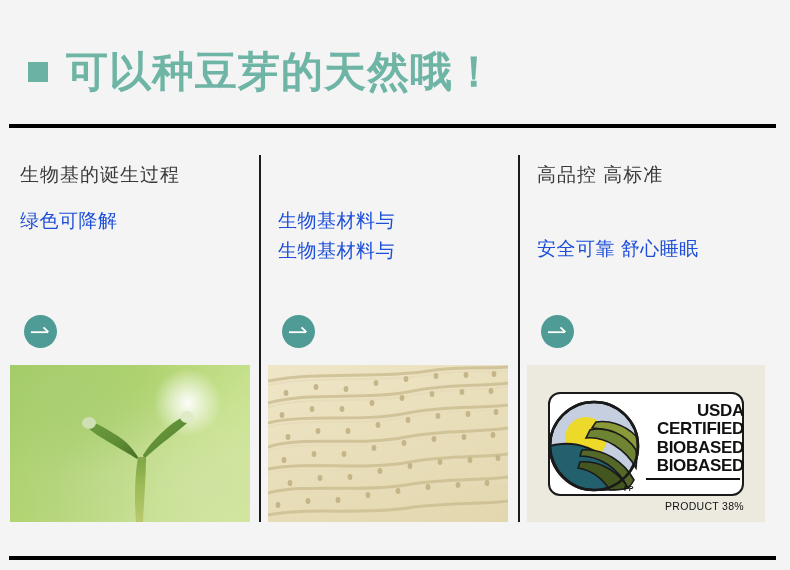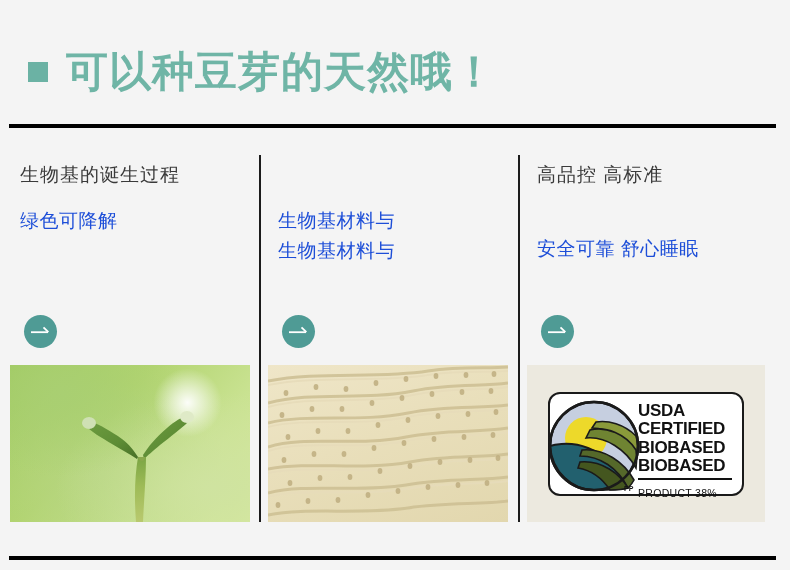--- a/index.html
+++ b/index.html
@@ -189,23 +189,24 @@
   }
   .badge-emblem {
     position: absolute;
     left: -4px;
     top: 4px;
     width: 96px;
     height: 96px;
   }
   .badge-text {
     position: absolute;
-    left: 88px;
+    left: 96px;
     top: 8px;
     width: 98px;
+    text-align: right;
   }
   .badge-text .bt-line {
     display: block;
     font-family: "Liberation Sans", "DejaVu Sans", sans-serif;
     font-weight: bold;
     font-size: 17px;
     line-height: 18.5px;
     color: #111;
     letter-spacing: -0.3px;
   }
@@ -213,21 +214,21 @@
     width: 94px;
     height: 2px;
     background: #111;
     margin-top: 2px;
   }
   .badge-sub {
     display: block;
     font-size: 10.5px;
     letter-spacing: 0.3px;
     color: #111;
-    margin-top: 7px;
+    margin-top: 20px;
   }
   .badge-fp {
     position: absolute;
     left: 74px;
     bottom: 2px;
     font-size: 7px;
     font-weight: bold;
     color: #111;
     letter-spacing: 0.5px;
   }

